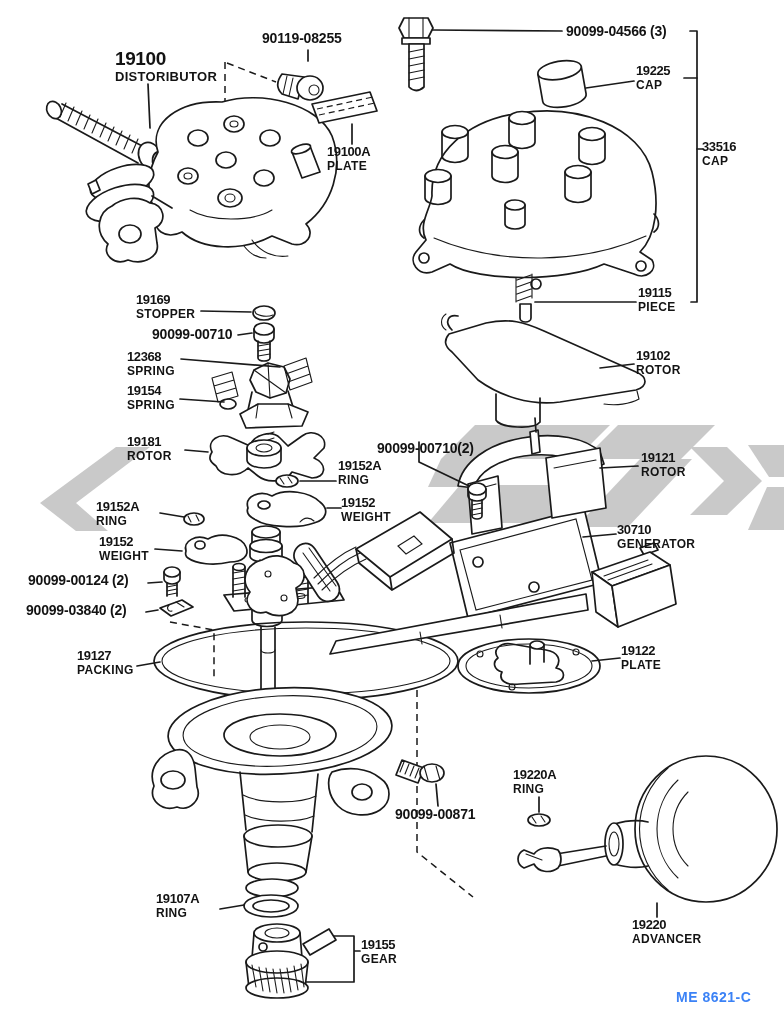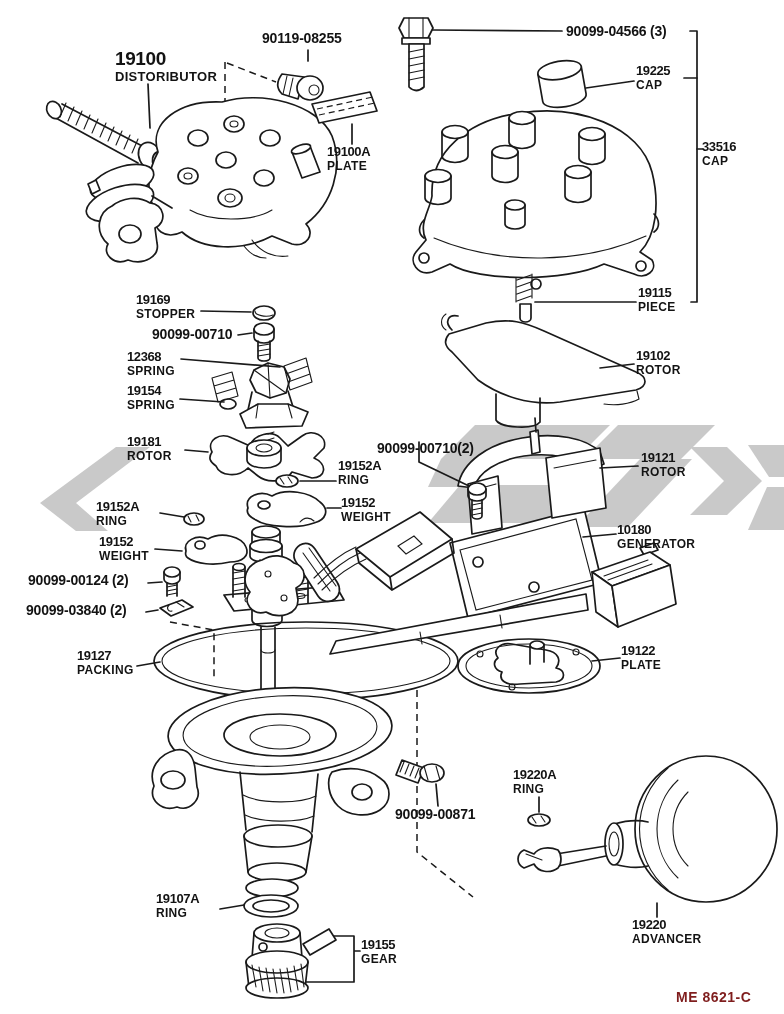--- a/index.html
+++ b/index.html
@@ -12,21 +12,21 @@
   .dash{stroke:#1a1a1a;stroke-width:1.5;fill:none;stroke-dasharray:7 5;}
   .dash2{stroke:#1a1a1a;stroke-width:1.2;fill:none;stroke-dasharray:6 4;}
   .wm{fill:#c9c9c9;stroke:none;}
   .co{position:absolute;color:#131313;font-weight:bold;line-height:1;white-space:nowrap;z-index:5;}
   .co .num{font-size:13px;letter-spacing:-0.4px;}
   .co .nm{font-size:12px;margin-top:2px;letter-spacing:0.3px;}
   .co.big .num{font-size:19px;}
   .co.big .nm{font-size:13px;}
   .co.pn .num{font-size:14px;letter-spacing:-0.2px;}
   #code{position:absolute;left:676px;top:989px;font-size:14px;font-weight:bold;
-        color:#7f1d1d;letter-spacing:0.5px;z-index:5;}
+        color:#3b82f6;letter-spacing:0.5px;z-index:5;}
 </style>
 </head>
 <body>
 
 <div id="page">
 
 <svg width="784" height="1014" viewBox="0 0 784 1014">
 
   <g>
     <path class="wm" d="M150,447 L116,447 L40,503 L76,531 L108,531 L76,503 Z"></path>
@@ -436,21 +436,21 @@
     </div>
 <div class="co" style="left:96px;top:500px">
       <div class="num">19152A</div>
       <div class="nm">RING</div>
     </div>
 <div class="co" style="left:99px;top:535px">
       <div class="num">19152</div>
       <div class="nm">WEIGHT</div>
     </div>
 <div class="co" style="left:617px;top:523px">
-      <div class="num">10180</div>
+      <div class="num">30710</div>
       <div class="nm">GENERATOR</div>
     </div>
 <div class="co pn" style="left:28px;top:573px">
       <div class="num">90099-00124 (2)</div>
       <div class="nm"></div>
     </div>
 <div class="co pn" style="left:26px;top:603px">
       <div class="num">90099-03840 (2)</div>
       <div class="nm"></div>
     </div>

